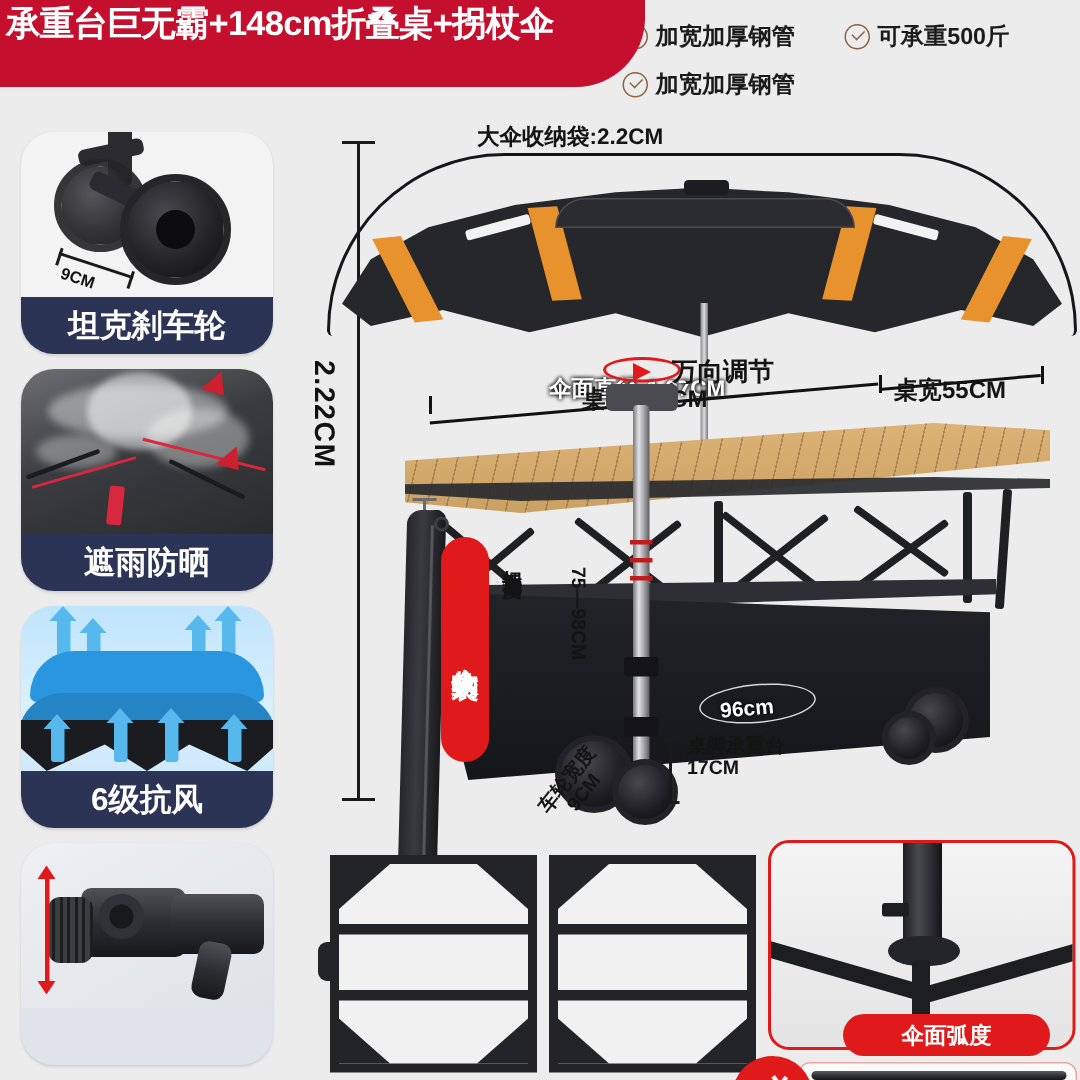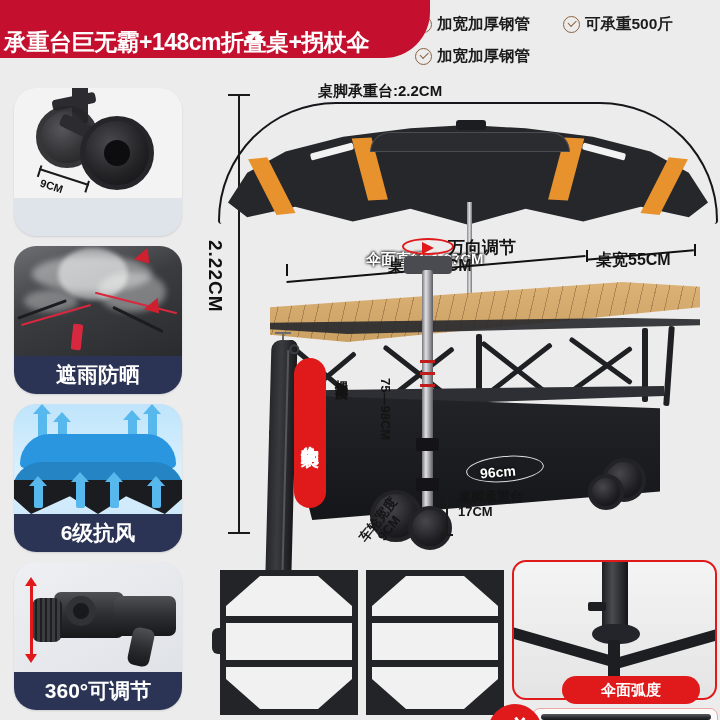--- a/index.html
+++ b/index.html
@@ -9,21 +9,21 @@
     background: #eceaea;
     overflow: hidden;
   }
   #page { position: relative; width: 720px; height: 720px; background: #edecec; }
 
   
   .header-bar {
     position: absolute; left: 0; top: 0; width: 430px; height: 58px;
     background: #c4102e;
     border-bottom-right-radius: 46px;
-    display: flex; align-items: flex-end;
+    display: flex; align-items: flex-start;
     z-index: 6;
   }
   .header-title {
     color: #ffffff; font-size: 23px; font-weight: bold;
     letter-spacing: -0.5px; padding-left: 4px; white-space: nowrap;
   }
 
   .badges {
     position: absolute; left: 415px; top: 8px; width: 305px; height: 64px;
     display: grid; grid-template-columns: 148px 155px; grid-template-rows: 32px 32px;
@@ -390,20 +390,21 @@
       <div class="card-pic c1">
         <div class="w-arm a3"></div>
         <div class="w-arm a2"></div>
         <div class="w-tire w2"></div>
         <div class="w-arm a1"></div>
         <div class="w-tire w1"></div>
         <div class="w-hub"></div>
         <div class="dim-9cm"></div>
         <div class="dim-9cm-t">9CM</div>
       </div>
+      <div class="card-label">坦克刹车轮</div>
     </div>
 
     <div class="card">
       <div class="card-pic c2">
         <div class="splash" style="left:18px;top:10px;width:120px;height:36px;opacity:.55;filter:blur(3px);"></div>
         <div class="splash" style="left:44px;top:2px;width:70px;height:52px;opacity:.7;filter:blur(2px);"></div>
         <div class="splash" style="left:84px;top:26px;width:68px;height:40px;opacity:.5;filter:blur(3px);"></div>
         <div class="splash" style="left:10px;top:44px;width:54px;height:22px;opacity:.45;filter:blur(3px);"></div>
         <div class="rib" style="left:6px;top:68px;width:72px;transform:rotate(-16deg);"></div>
         <div class="rib" style="left:80px;top:56px;width:84px;transform:rotate(14deg);"></div>
@@ -435,30 +436,29 @@
 
     <div class="card">
       <div class="card-pic c4">
         <div class="jt" style="left:40px;top:30px;width:70px;height:46px;"></div>
         <div class="jt" style="left:100px;top:34px;width:62px;height:40px;"></div>
         <div class="jt" style="left:116px;top:66px;width:22px;height:38px;transform:rotate(12deg);"></div>
         <div class="knurl"></div>
         <div class="jt-ring"></div>
         <div class="rot-arrow"></div>
       </div>
-      <div class="card-label">360°可调节</div>
     </div>
   </div>
 
   <div class="stage">
 
     <div class="h-brk"></div>
     <div class="lbl-222">2.22CM</div>
 
-    <div class="lbl-arc">桌脚承重台:2.2CM</div>
+    <div class="lbl-arc">大伞收纳袋:2.2CM</div>
 
     <div class="canopy-wrap">
       <div class="canopy-outline"></div>
       <div class="canopy-body"></div>
       <div class="panel-o" style="left:58px;top:56px;width:20px;height:56px;transform:skewX(22deg) rotate(-6deg);"></div>
       <div class="panel-o" style="left:150px;top:36px;width:20px;height:62px;transform:skewX(12deg) rotate(-3deg);"></div>
       <div class="panel-o" style="left:330px;top:36px;width:20px;height:62px;transform:skewX(-12deg) rotate(3deg);"></div>
       <div class="panel-o" style="left:422px;top:56px;width:20px;height:56px;transform:skewX(-22deg) rotate(6deg);"></div>
       <div class="vent" style="left:152px;top:30px;width:200px;height:20px;border-radius:60px 60px 0 0;"></div>
       <div class="vent-w" style="left:92px;top:46px;width:44px;transform:rotate(-15deg);"></div>

